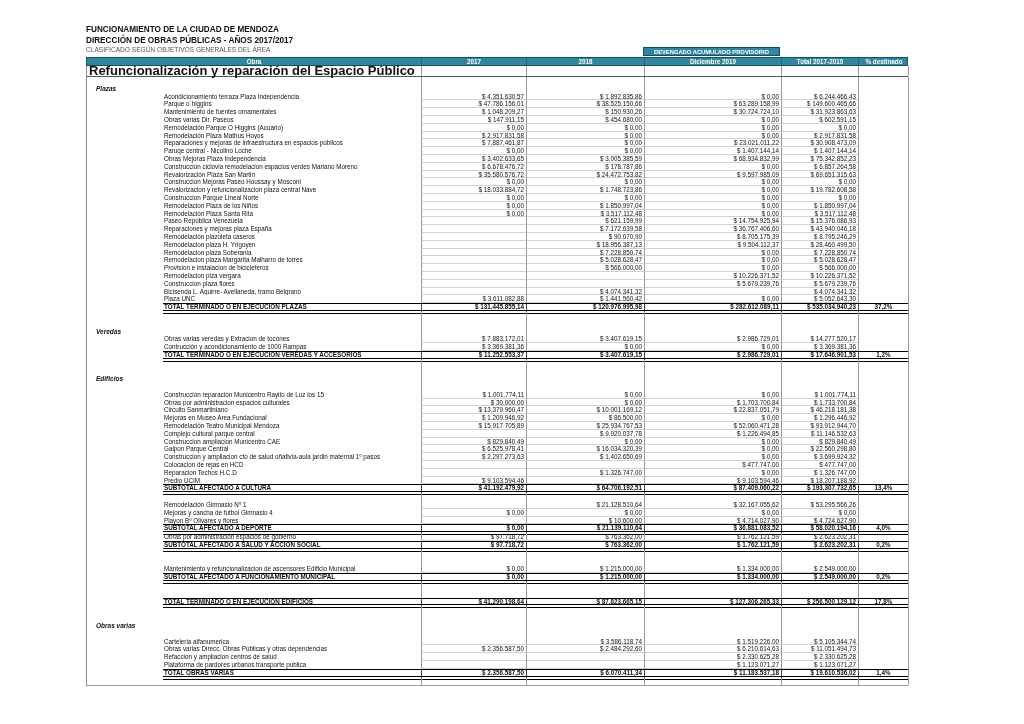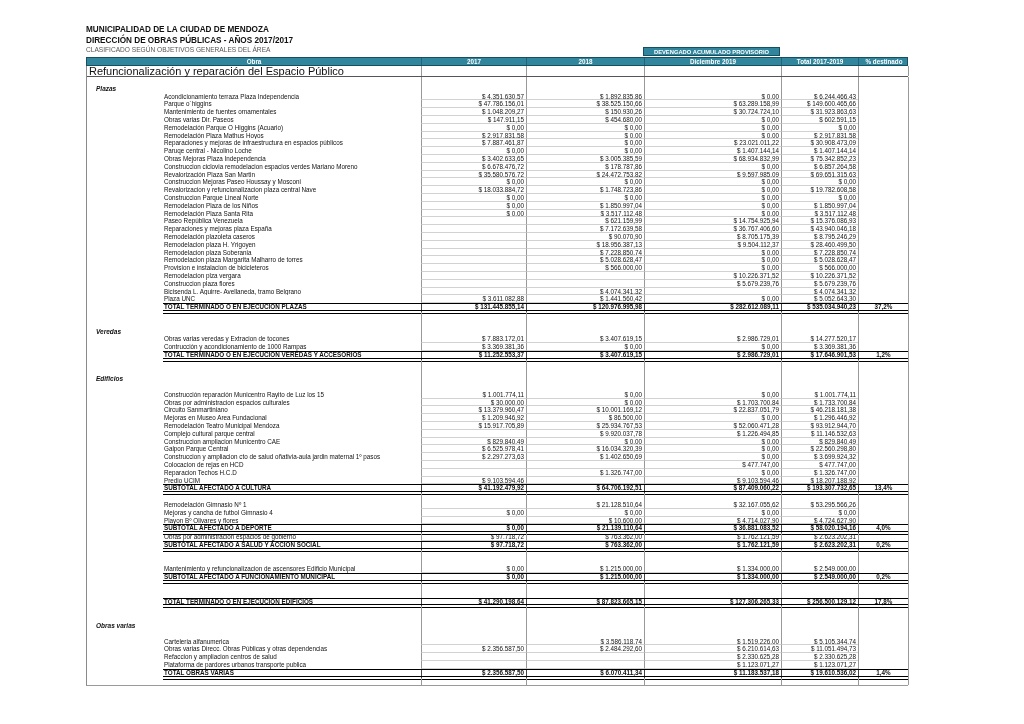--- a/index.html
+++ b/index.html
@@ -16,21 +16,21 @@
   .thead{display:grid;grid-template-columns:334px 105px 118px 137px 77px 51px;height:9px;
          background:var(--teal,#31859c);border:1px solid #14505f;box-sizing:border-box}
   .thead .hc{color:#fff;font-size:6.3px;font-weight:bold;text-align:center;line-height:7.5px;
              border-left:1px solid rgba(0,0,0,.25);overflow:hidden;white-space:nowrap}
   .thead .hc:first-child{border-left:none}
 
   .tbody-box{border-left:1px solid #8a8a8a;border-bottom:1px solid #9a9a9a}
   .title-grid{display:grid;grid-template-columns:334px 105px 118px 137px 77px 51px;height:10px;
               border-bottom:1px solid #555}
   .title-grid .tcell{box-sizing:border-box}
-  .title-label{font-size:11px;font-weight:normal;line-height:10px;padding-left:2px;white-space:nowrap}
+  .title-label{font-size:13px;font-weight:bold;line-height:10px;padding-left:2px;white-space:nowrap}
   .title-grid .tv{border-left:1px solid #999}
   .title-grid .tv:last-child{border-right:1px solid #999}
 
   .row{display:grid;grid-template-columns:76px 258px 105px 118px 137px 77px 51px;height:7.8px;position:relative}
   .cell{box-sizing:border-box;overflow:hidden;white-space:nowrap}
   .gutter{font-size:6.5px;font-weight:bold;font-style:italic;padding-left:9px;line-height:7.8px}
   .obra{font-size:6.3px;line-height:7.8px;padding-left:1px}
   .val{font-size:6.3px;line-height:7.8px;text-align:right;padding-right:2px;border-left:1px solid #999}
   .pct{font-size:6.3px;line-height:7.8px;text-align:center;border-left:1px solid #999;border-right:1px solid #999}
   .row.d .val{border-bottom:1px solid #d2d2d2}
@@ -40,21 +40,21 @@
   .row.t::before{content:'';position:absolute;left:76px;right:0;top:0;border-top:1px solid #000}
   .row.t::after{content:'';position:absolute;left:76px;right:0;bottom:-2px;height:2px;
                 border-top:1px solid #000;border-bottom:1px solid #000}
 </style>
 </head>
 <body>
 
 <div class="page">
 
   <div class="doc-header">
-    <div class="h1">MUNICIPALIDAD DE LA CIUDAD DE MENDOZA</div>
+    <div class="h1">FUNCIONAMIENTO DE LA CIUDAD DE MENDOZA</div>
     <div class="h2">DIRECCIÓN DE OBRAS PÚBLICAS - AÑOS 2017/2017</div>
     <div class="h3">CLASIFICADO SEGÚN OBJETIVOS GENERALES DEL ÁREA</div>
   </div>
 
   <div class="table-wrap">
 
     <div class="devengado">DEVENGADO ACUMULADO PROVISORIO</div>
 
     <div class="thead">
       <div class="hc">Obra</div>

